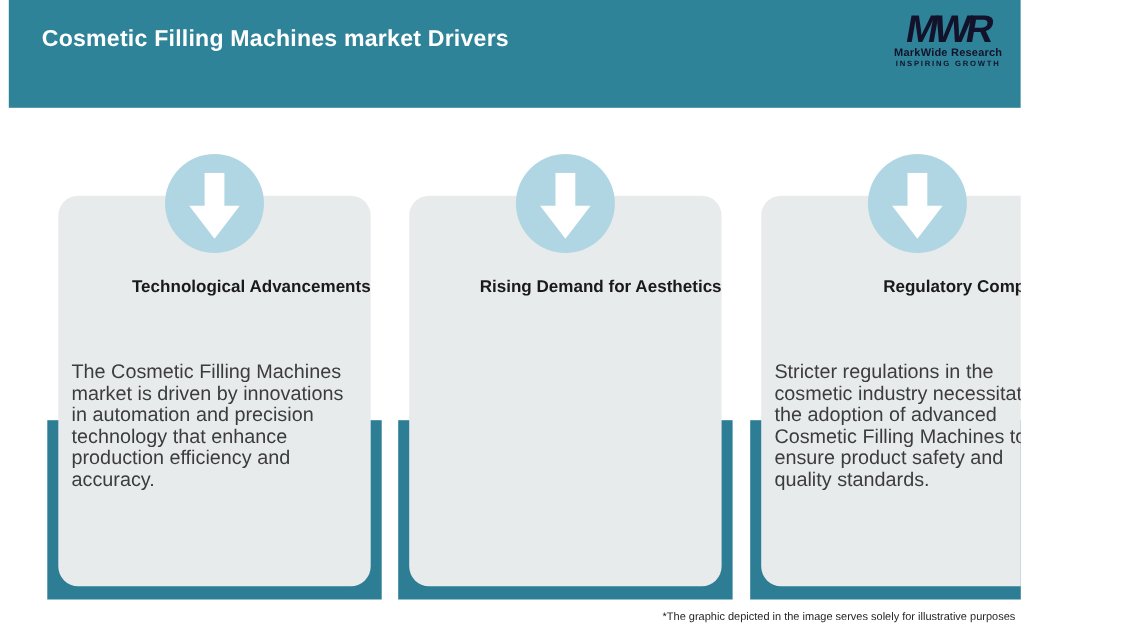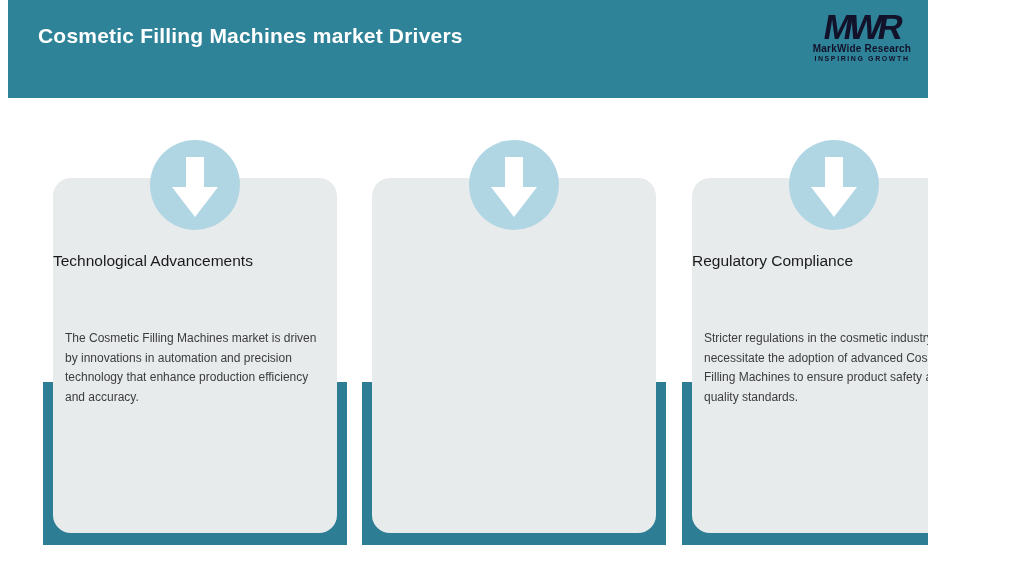--- a/index.html
+++ b/index.html
@@ -103,30 +103,30 @@
   }
   .circle-1 { left: 150px; }
   .circle-2 { left: 469px; }
   .circle-3 { left: 789px; }
   .arrow-circle svg { display: block; margin-top: 4px; }
 
   .card-title {
     position: absolute;
     top: 74px;
     left: 0; right: 0;
-    text-align: left;
+    text-align: right;
     font-size: 15.5px;
-    font-weight: normal;
+    font-weight: bold;
     color: var(--title_dark, #1a1a1a);
   }
   .card-body {
     position: absolute;
     top: 151px;
     left: 12px; right: 8px;
-    font-size: 12px;
+    font-size: 18px;
     line-height: 19.5px;
     color: var(--body_gray, #3c3c3c);
   }
 
   
   .footer-source {
     position: absolute;
     left: 338px; top: 549px;
     width: 332px;
     text-align: center;
@@ -158,20 +158,21 @@
   <div class="tray tray-1"></div>
   <div class="tray tray-2"></div>
   <div class="tray tray-3"></div>
 
   <div class="card card-1">
     <div class="card-title">Technological Advancements</div>
     <div class="card-body">The Cosmetic Filling Machines market is driven by innovations in automation and precision technology that enhance production efficiency and accuracy.</div>
   </div>
 
   <div class="card card-2">
+    <div class="card-title">Rising Demand for Aesthetics</div>
   </div>
 
   <div class="card card-3">
     <div class="card-title">Regulatory Compliance</div>
     <div class="card-body">Stricter regulations in the cosmetic industry necessitate the adoption of advanced Cosmetic Filling Machines to ensure product safety and quality standards.</div>
   </div>
 
   <div class="arrow-circle circle-1">
     <span>
       <svg width="52" height="60" viewBox="0 0 52 60">
@@ -187,14 +188,15 @@
     </span>
   </div>
   <div class="arrow-circle circle-3">
     <span>
       <svg width="52" height="60" viewBox="0 0 52 60">
         <path d="M17 0 h18 v30 h14 L26 60 L3 30 h14 Z" fill="#ffffff"></path>
       </svg>
     </span>
   </div>
 
+  <div class="footer-disclaimer">*The graphic depicted in the image serves solely for illustrative purposes</div>
 
 </div>
 
 </body></html>

